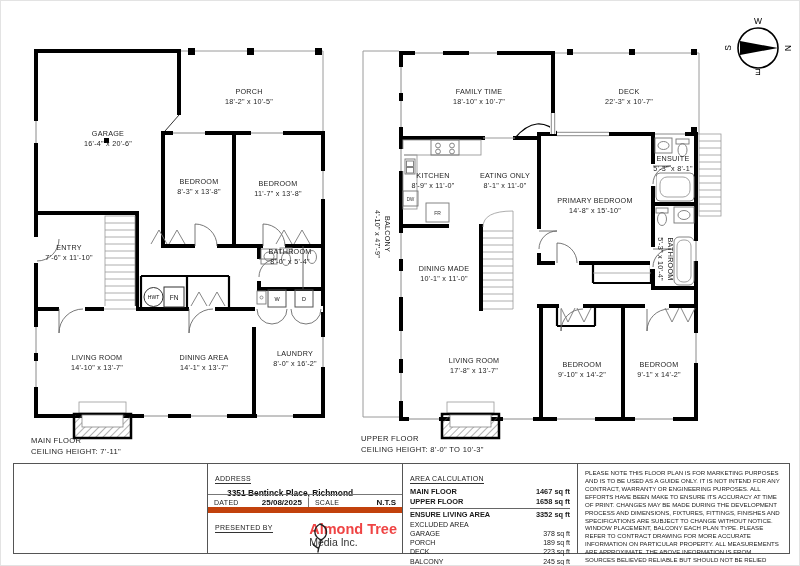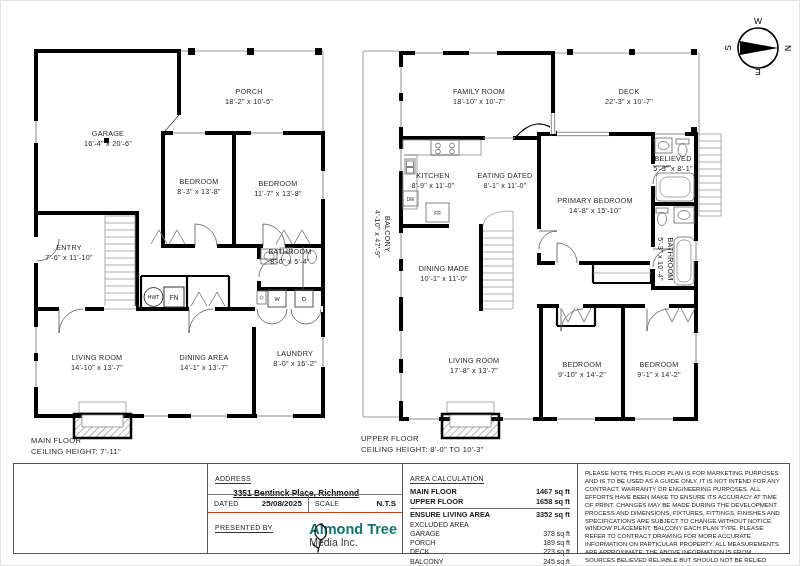--- a/index.html
+++ b/index.html
@@ -11,30 +11,30 @@
   .rl.vert{transform:translate(-50%,-50%) rotate(90deg);}
   .caption{position:absolute;font-size:7.6px;color:#1a1a1a;letter-spacing:.3px;line-height:1.45;}
   
   .panel{position:absolute;left:12px;top:462px;width:777px;height:91px;border:1px solid #555;box-sizing:border-box;}
   .sec{position:absolute;top:0;height:100%;border-left:1px solid #555;box-sizing:border-box;}
   .sec-address{left:193px;width:195px;}
   .sec-area{left:388px;width:175px;}
   .sec-disclaimer{left:563px;width:213px;border-right:none;}
   .lab{font-size:7px;color:#222;letter-spacing:.3px;}
   .u{border-bottom:1px solid #333;display:inline-block;padding-bottom:1px;}
-  .addr-val{font-size:8.4px;font-weight:bold;color:#111;margin:3px 0 0 18px;text-decoration:underline;}
+  .addr-val{font-size:8.4px;font-weight:bold;color:#111;margin:3px 0 0 12px;}
   .ds-row{position:absolute;left:0;top:30px;width:100%;height:19px;border-top:1px solid #777;
-          border-bottom:1px solid #c2410c;display:flex;box-sizing:border-box;}
+          border-bottom:6px solid #c2410c;display:flex;box-sizing:border-box;align-items:flex-end;}
   .ds-cell{display:flex;align-items:center;justify-content:space-between;padding:0 6px;box-sizing:border-box;}
   .ds-cell.c1{width:52%;border-right:1px solid #777;}
   .ds-cell.c2{width:48%;}
   .ds-val{font-size:8px;font-weight:bold;color:#111;}
   .presented{position:absolute;left:7px;top:52px;}
   .logo{position:absolute;right:5px;bottom:4px;display:flex;align-items:center;gap:4px;}
-  .logo-name{font-size:14.5px;font-weight:bold;color:#0f766e;line-height:1;}
+  .logo-name{font-size:14.5px;font-weight:bold;color:#ef4444;line-height:1;}
   .logo-sub{font-size:10.5px;color:#333;line-height:1.2;}
   .area-pad{padding:3px 7px;}
   .arow{display:flex;justify-content:space-between;font-size:7px;color:#1a1a1a;line-height:1.33;}
   .arow.b{font-weight:bold;font-size:7.4px;}
   .asep{border-top:1px solid #666;margin:1px 0;}
   .disc{padding:5px 7px;font-size:6.1px;line-height:1.3;color:#1c1c1c;text-align:left;}
 </style>
 </head>
 <body>
 
@@ -320,41 +320,41 @@
   <div class="rl" style="left:203px;top:362px">
     <div>DINING AREA</div>
       <div>14'-1" x 13'-7"</div>
     </div>
   <div class="rl" style="left:294px;top:358px">
     <div>LAUNDRY</div>
       <div>8'-0" x 16'-2"</div>
     </div>
 
   <div class="rl" style="left:478px;top:96px">
-    <div>FAMILY ROOM</div>
+    <div>FAMILY TIME</div>
       <div>18'-10" x 10'-7"</div>
     </div>
   <div class="rl" style="left:628px;top:96px">
     <div>DECK</div>
       <div>22'-3" x 10'-7"</div>
     </div>
   <div class="rl" style="left:432px;top:180px">
     <div>KITCHEN</div>
       <div>8'-9" x 11'-0"</div>
     </div>
   <div class="rl" style="left:504px;top:180px">
-    <div>EATING DATED</div>
+    <div>EATING ONLY</div>
       <div>8'-1" x 11'-0"</div>
     </div>
   <div class="rl" style="left:594px;top:205px">
     <div>PRIMARY BEDROOM</div>
       <div>14'-8" x 15'-10"</div>
     </div>
   <div class="rl" style="left:672px;top:163px">
-    <div>BELIEVED</div>
+    <div>ENSUITE</div>
       <div>5'-3" x 8'-1"</div>
     </div>
   <div class="rl" style="left:443px;top:273px">
     <div>DINING MADE</div>
       <div>10'-1" x 11'-0"</div>
     </div>
   <div class="rl" style="left:473px;top:365px">
     <div>LIVING ROOM</div>
       <div>17'-8" x 13'-7"</div>
     </div>

